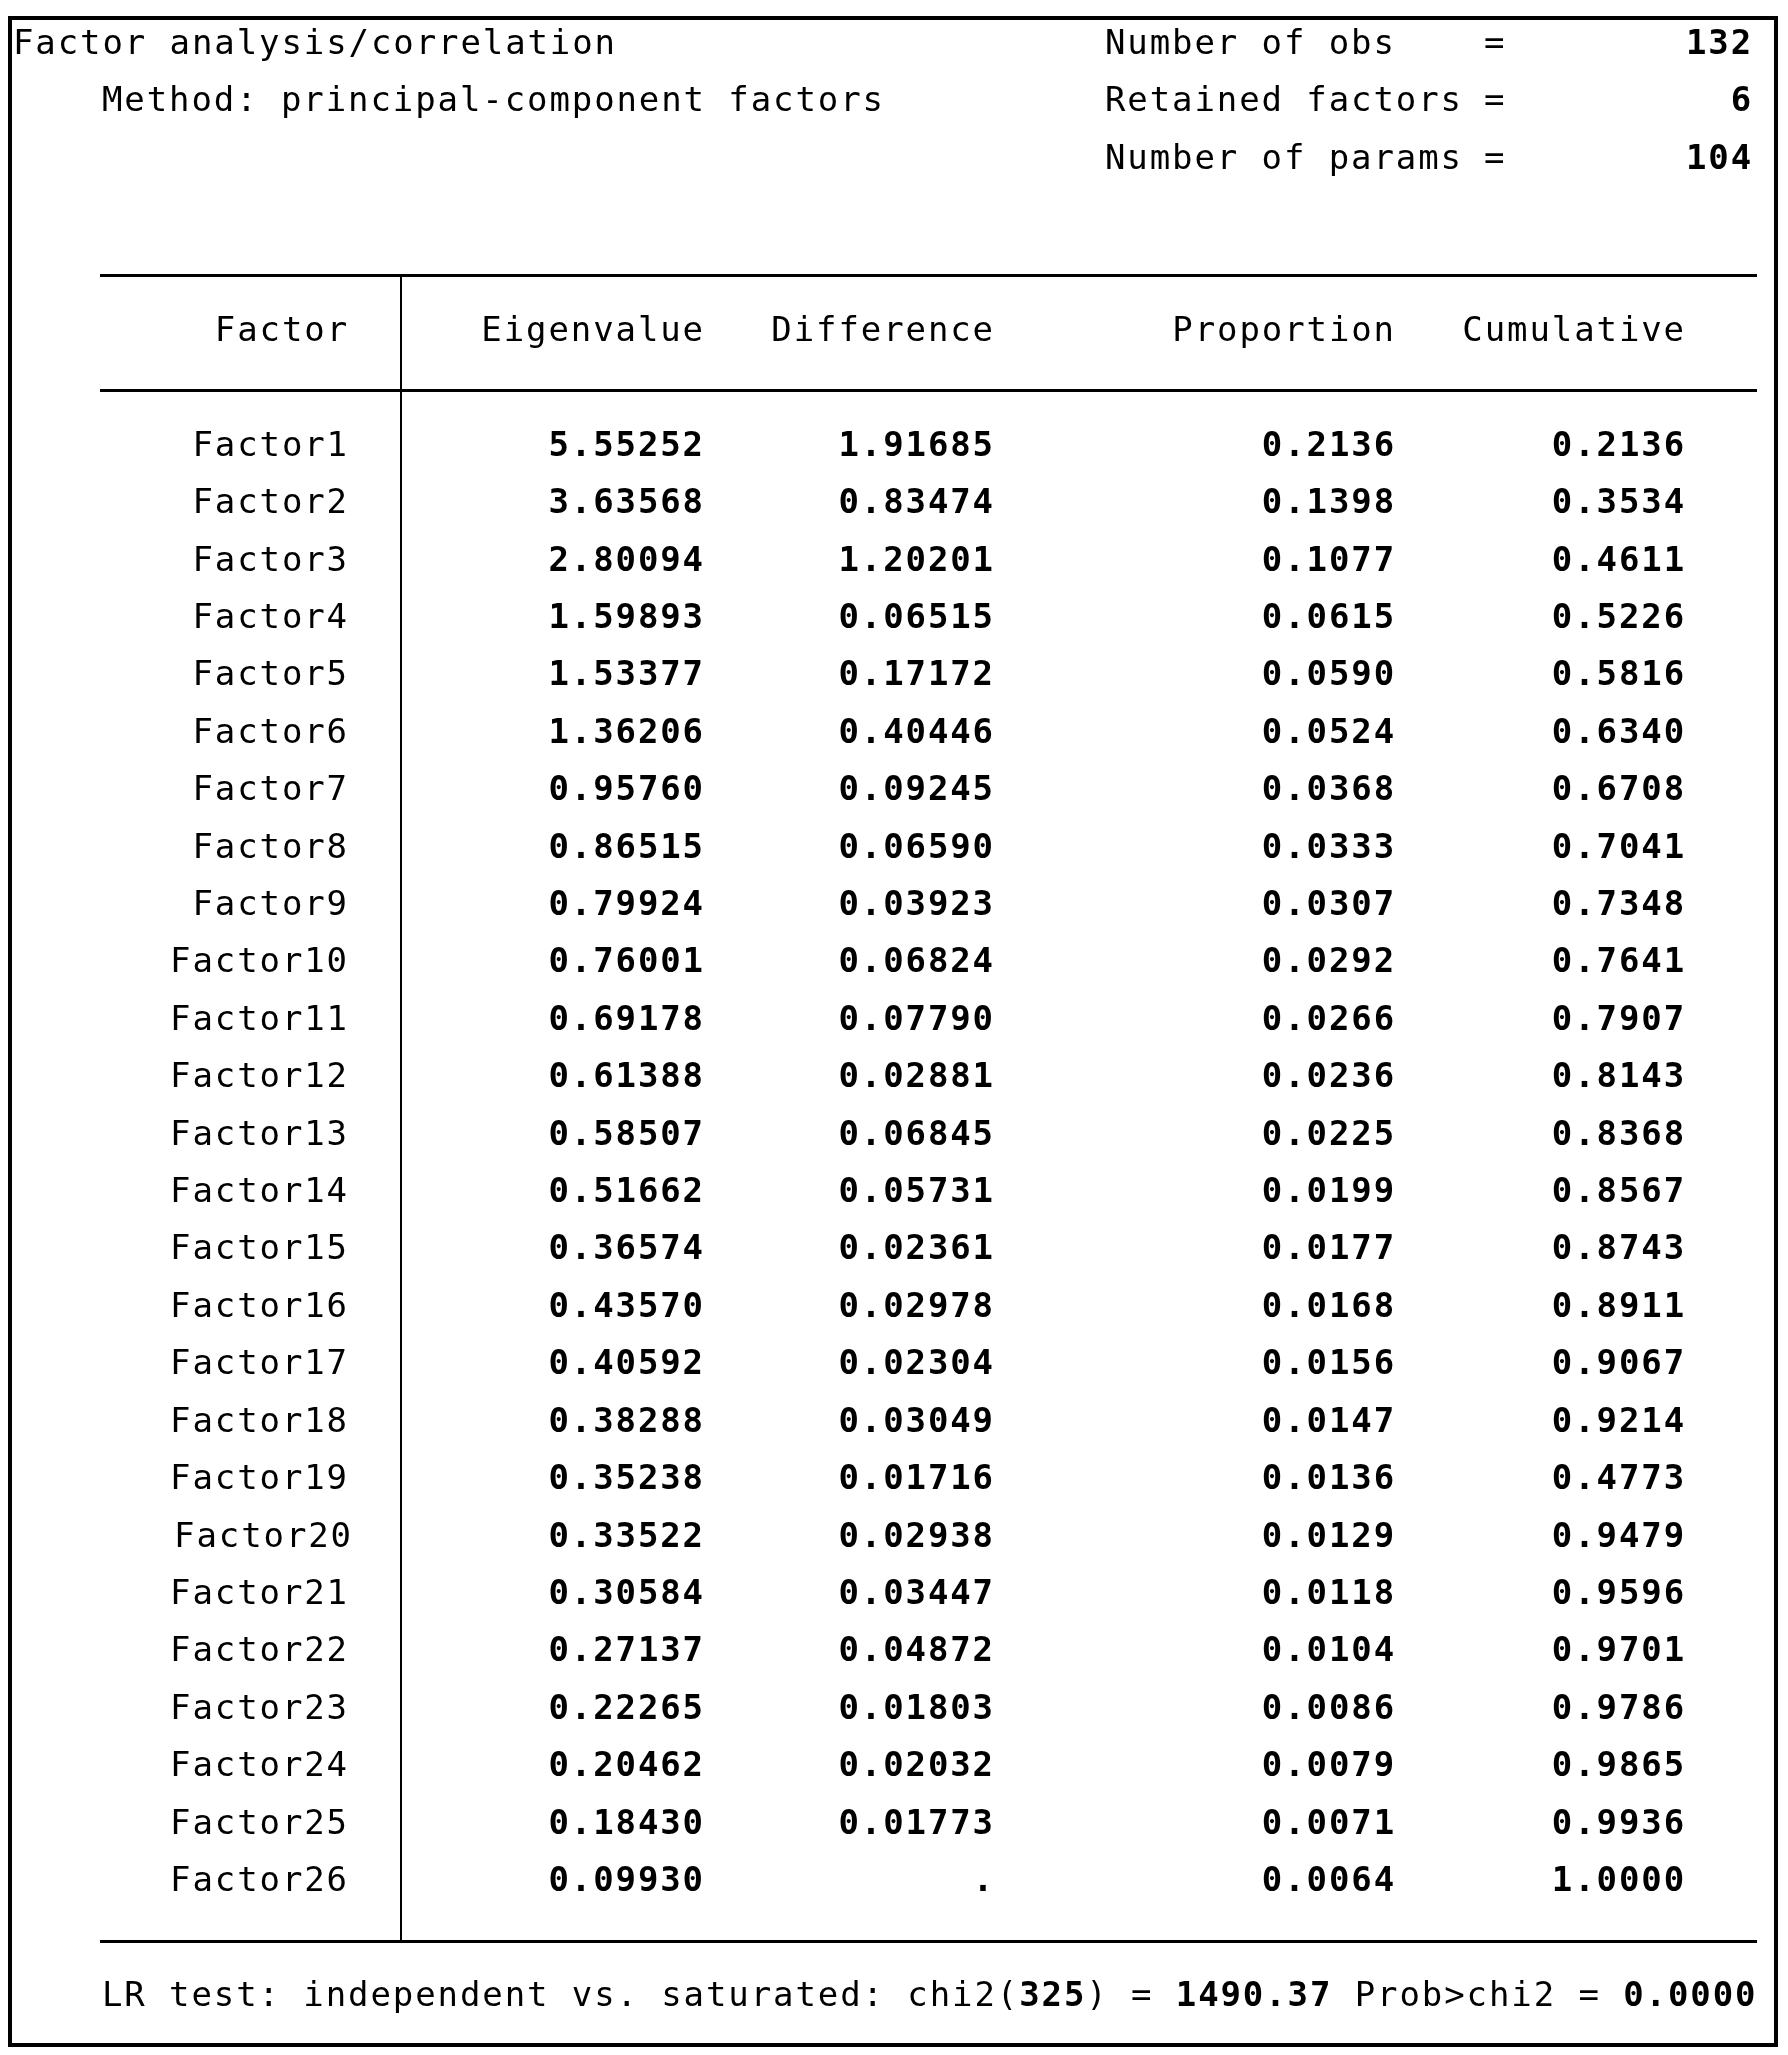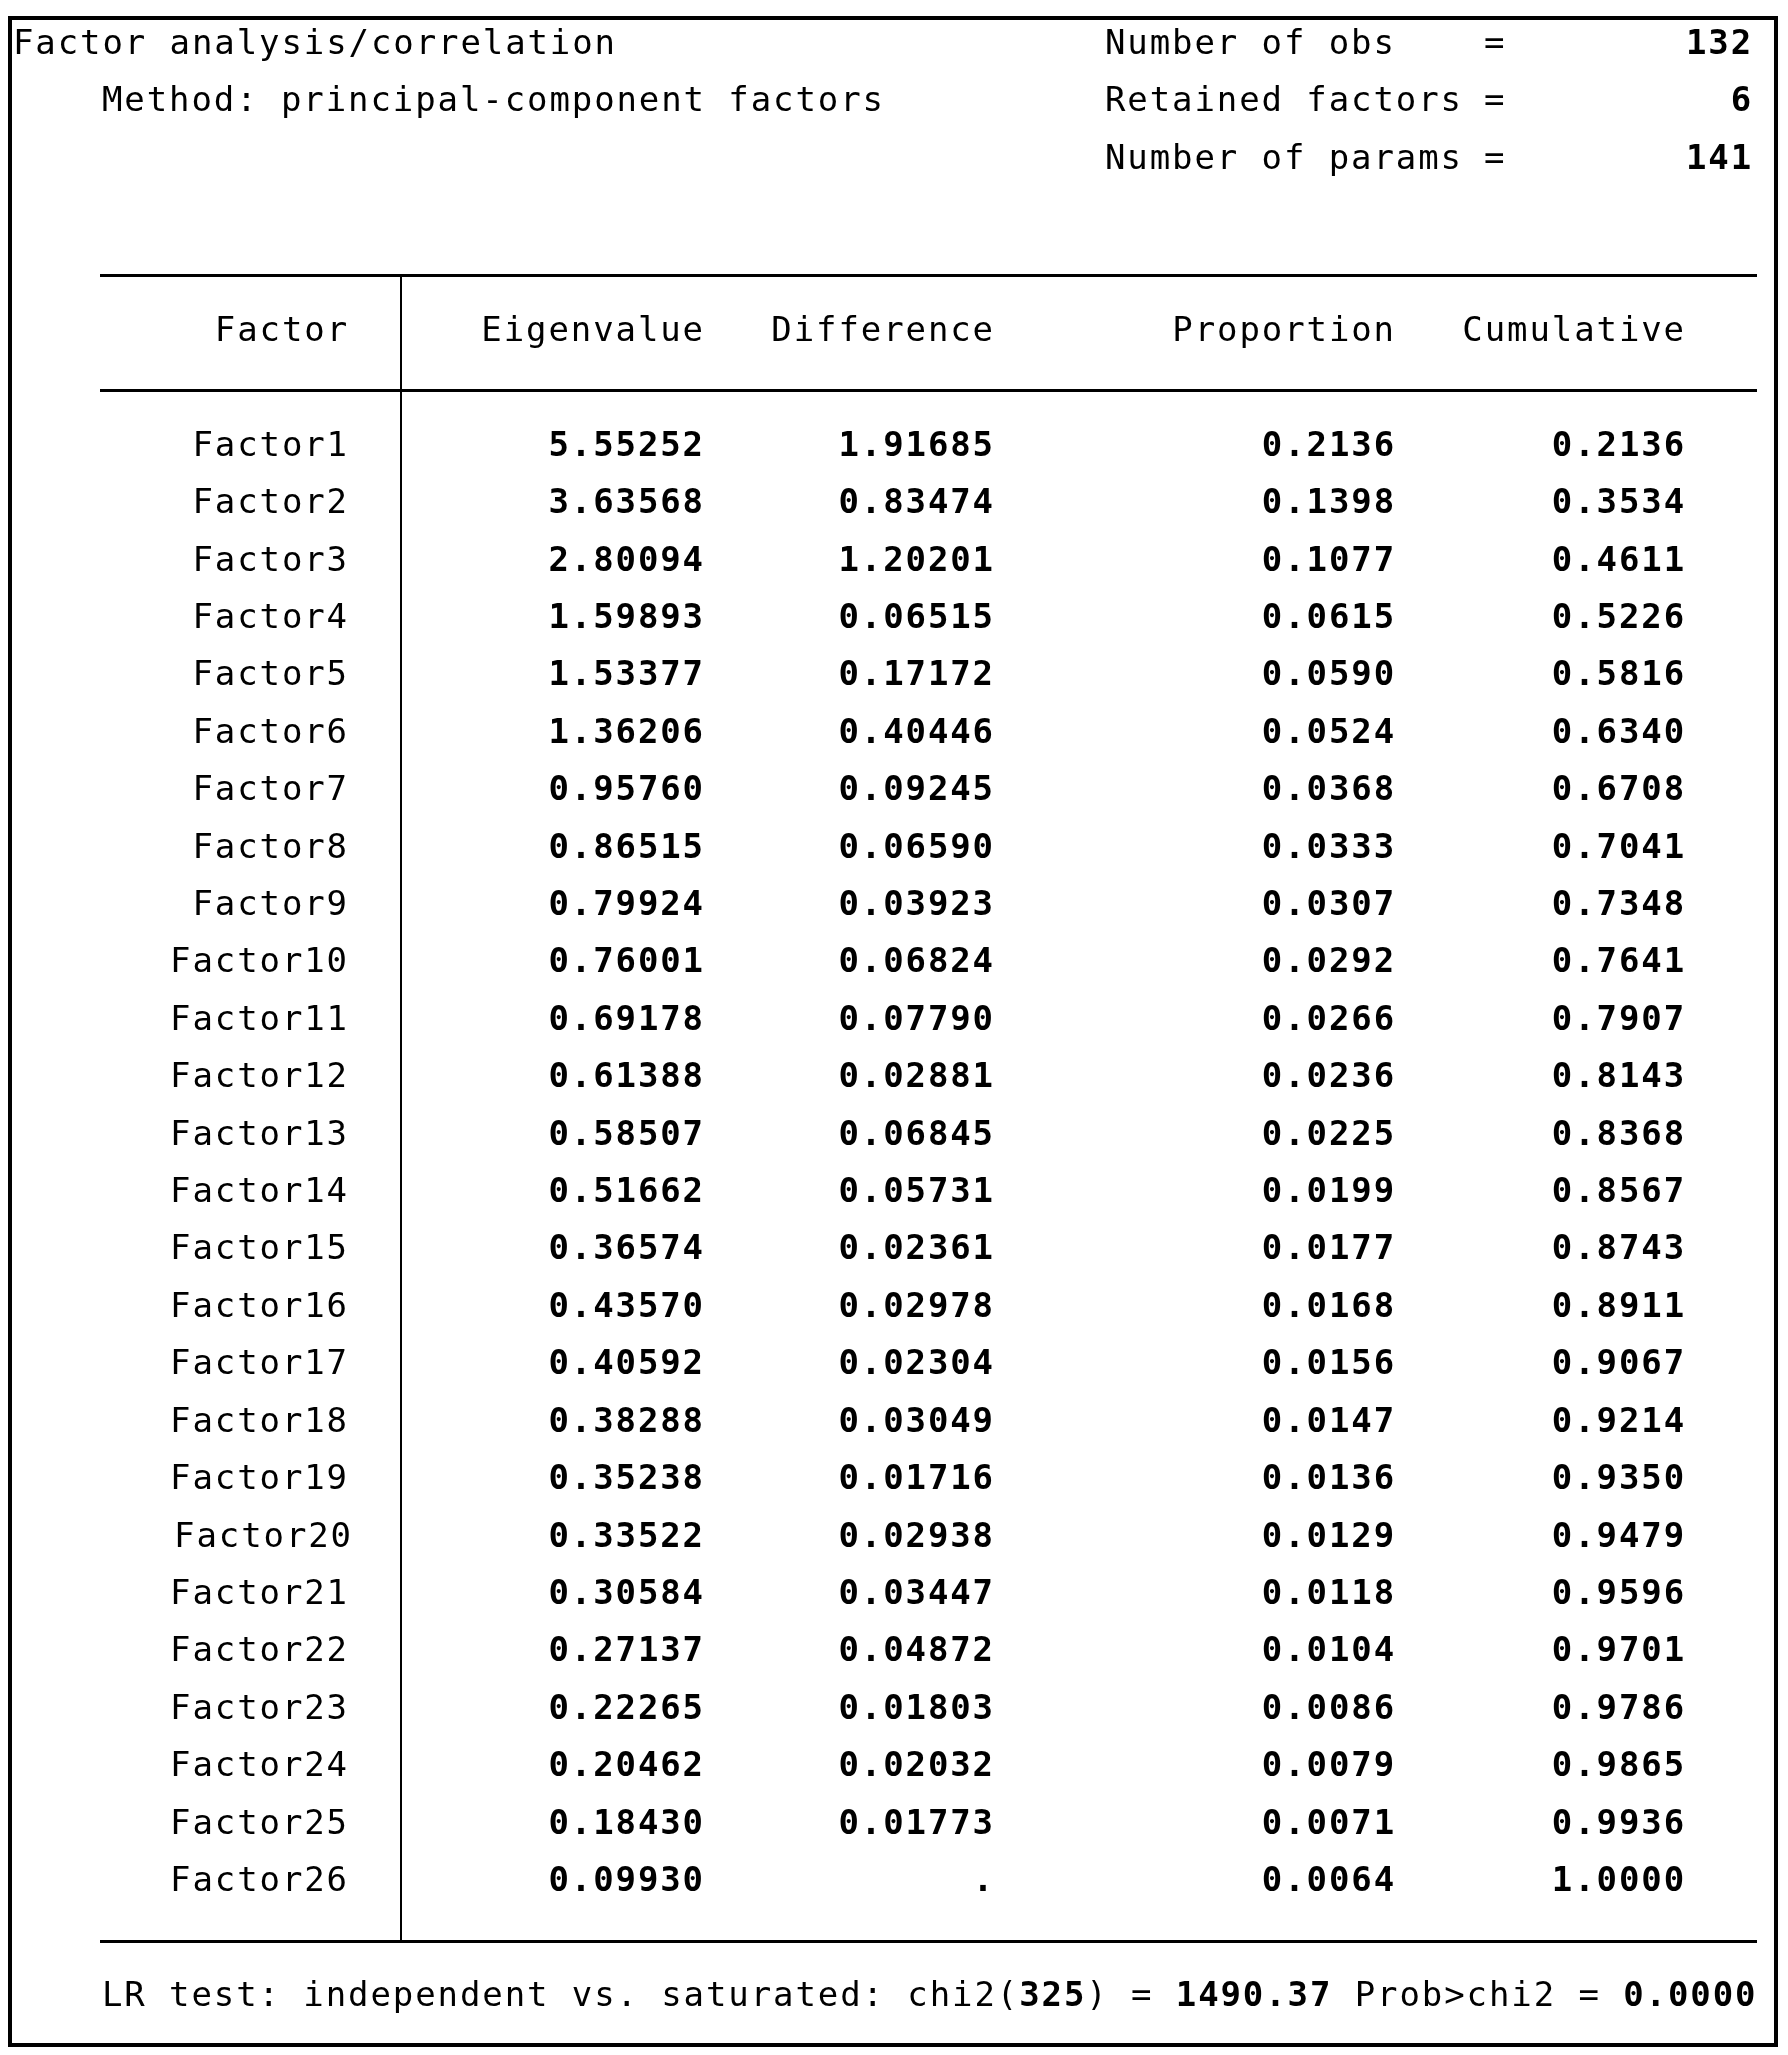--- a/index.html
+++ b/index.html
@@ -81,21 +81,21 @@
   <div class="line" style="top:57px">
     <span class="cell" style="left:89px">Method: principal-component factors</span>
     <span class="cell" style="left:1092px">Retained factors</span>
     <span class="cell" style="left:1471px">=</span>
     <span class="cell ra b" style="left:1517px;width:223px">6</span>
   </div>
 
   <div class="line" style="top:115px">
     <span class="cell" style="left:1092px">Number of params</span>
     <span class="cell" style="left:1471px">=</span>
-    <span class="cell ra b" style="left:1517px;width:223px">141</span>
+    <span class="cell ra b" style="left:1517px;width:223px">104</span>
   </div>
 
   <div class="hrule" style="top:260px;left:87px"></div>
   <div class="hrule" style="top:375px;left:87px"></div>
   <div class="hrule" style="top:1926px;left:87px"></div>
   <div class="vrule" style="top:260px;left:387px;height:1668px"></div>
 
   <div class="line" style="top:287px">
     <span class="cell ra" style="left:0px;width:336px">Factor</span>
     <span class="cell ra" style="left:408px;width:284px">Eigenvalue</span>
@@ -228,21 +228,21 @@
     <span class="cell ra b" style="left:408px;width:284px">0.38288</span>
     <span class="cell ra b" style="left:700px;width:282px">0.03049</span>
     <span class="cell ra b" style="left:1108px;width:275px">0.0147</span>
     <span class="cell ra b" style="left:1400px;width:273px">0.9214</span>
   </div>
   <div class="line" style="top:1435px">
     <span class="cell ra" style="left:0px;width:336px">Factor19</span>
     <span class="cell ra b" style="left:408px;width:284px">0.35238</span>
     <span class="cell ra b" style="left:700px;width:282px">0.01716</span>
     <span class="cell ra b" style="left:1108px;width:275px">0.0136</span>
-    <span class="cell ra b" style="left:1400px;width:273px">0.9350</span>
+    <span class="cell ra b" style="left:1400px;width:273px">0.4773</span>
   </div>
   <div class="line" style="top:1493px">
     <span class="cell ra" style="left:4px;width:336px">Factor20</span>
     <span class="cell ra b" style="left:408px;width:284px">0.33522</span>
     <span class="cell ra b" style="left:700px;width:282px">0.02938</span>
     <span class="cell ra b" style="left:1108px;width:275px">0.0129</span>
     <span class="cell ra b" style="left:1400px;width:273px">0.9479</span>
   </div>
   <div class="line" style="top:1550px">
     <span class="cell ra" style="left:0px;width:336px">Factor21</span>

